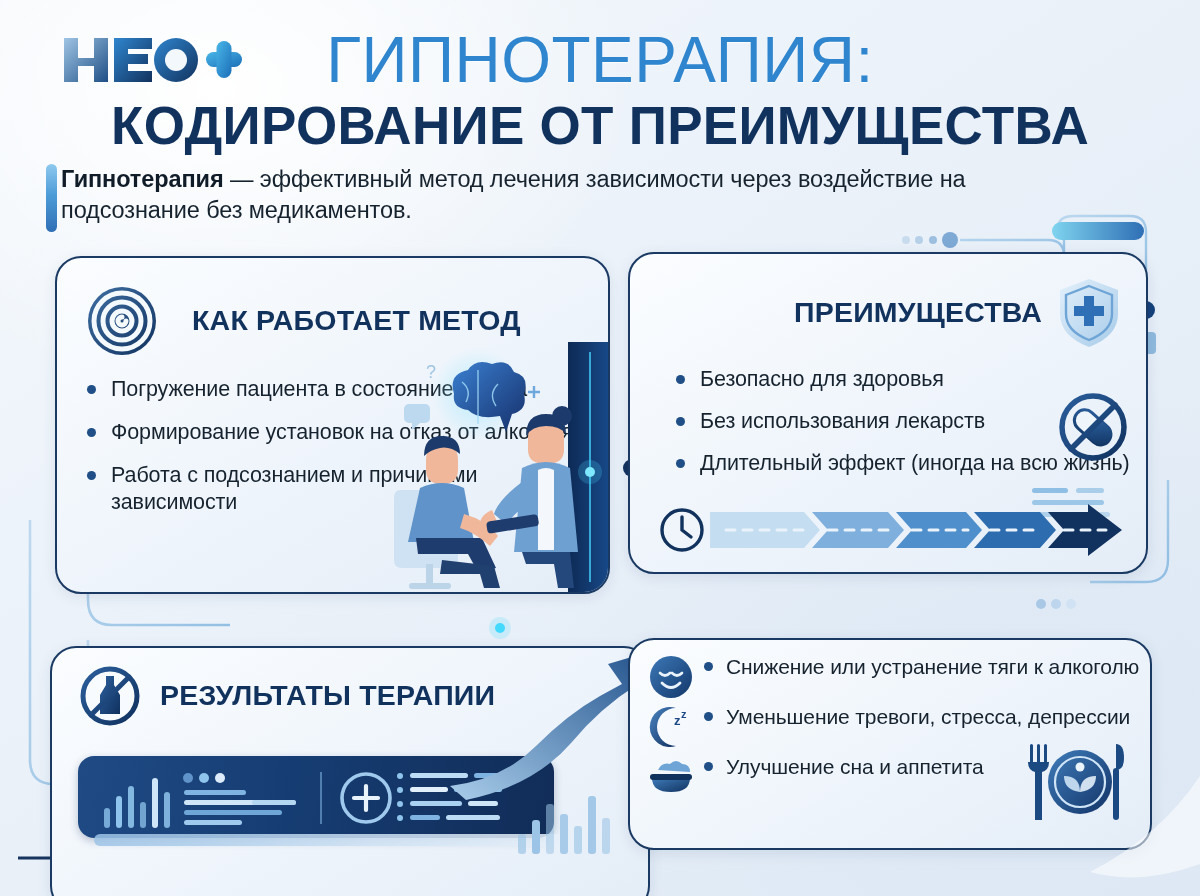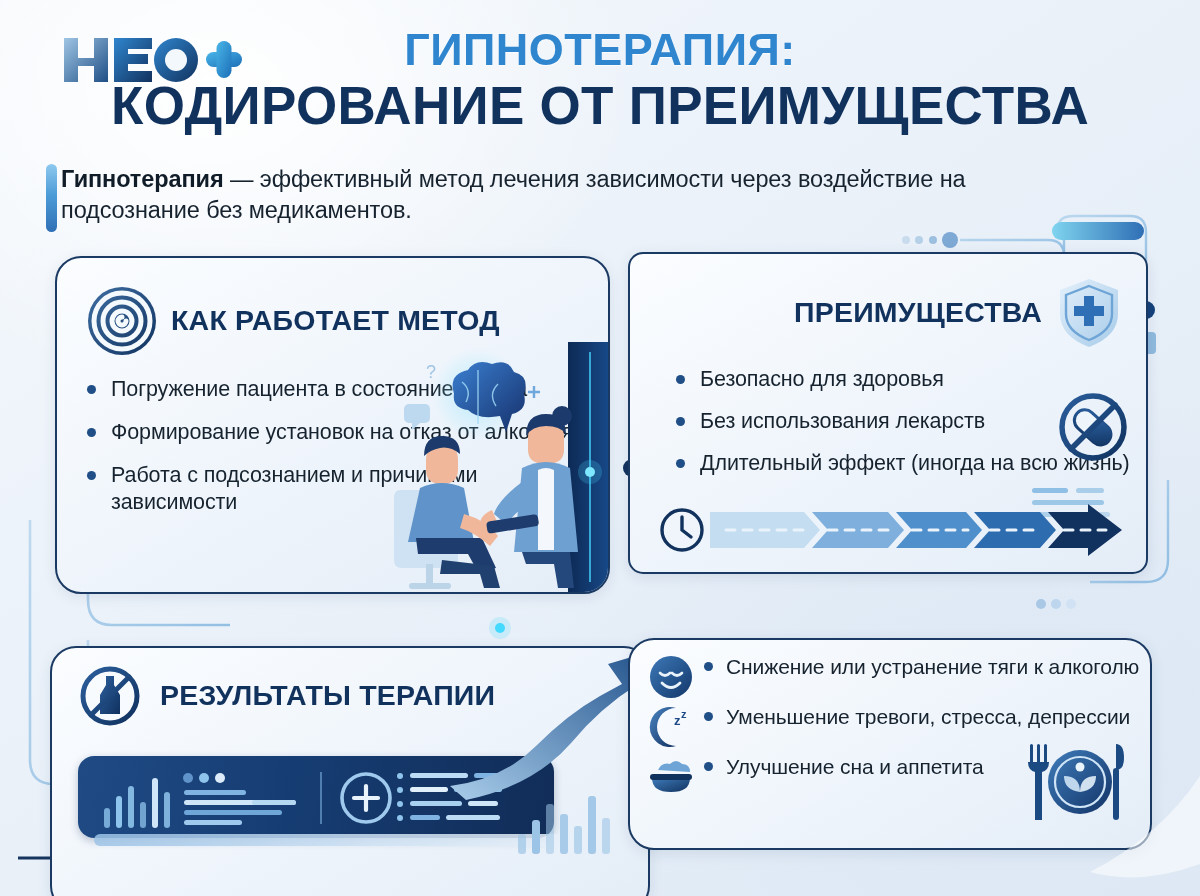--- a/index.html
+++ b/index.html
@@ -15,21 +15,21 @@
   }
   .stage { position:absolute; inset:0; }
 
   
   .decor { position:absolute; inset:0; pointer-events:none; }
 
   
   .logo { position:absolute; left:60px; top:30px; width:185px; height:60px; }
   .title-wrap { position:absolute; left:0; right:0; top:26px; text-align:center; }
   .title-1 {
-    font-size:45px; font-weight:bold; letter-spacing:.5px;
+    font-size:64px; font-weight:normal; letter-spacing:.5px;
     color:#2f86cf; line-height:1.08;
     text-shadow:0 1px 1px rgba(255,255,255,.8);
   }
   .title-2 {
     font-size:53px; font-weight:bold; letter-spacing:.3px;
     color:#12325e; line-height:1.08; margin-top:2px;
   }
   .subtitle-row { position:absolute; left:46px; top:162px; display:flex; gap:4px; width:1060px; }
   .accent-bar {
     width:11px; height:68px; border-radius:6px; flex:none; margin-top:2px;
@@ -45,25 +45,25 @@
   .card {
     position:absolute;
     border:2.2px solid #1b3a63;
     border-radius:26px;
     background:linear-gradient(150deg,#fbfdff 0%,#eef4fb 55%,#e4edf7 100%);
     box-shadow:0 3px 14px rgba(28,60,100,.10);
     overflow:hidden;
   }
 
   #card-method  { left:55px;  top:256px;  width:555px; height:338px; }
-  #card-benefit { left:628px; top:252px;  width:520px; height:322px;border-radius:15px; }
+  #card-benefit { left:628px; top:252px;  width:520px; height:322px; }
   #card-results { left:50px;  top:646px;  width:600px; height:266px; }
   #card-effects { left:628px; top:638px;  width:524px; height:212px; }
 
-  .card-head { display:flex; align-items:center; gap:12px; padding:26px 0 0 28px; }
+  .card-head { display:flex; align-items:center; gap:33px; padding:26px 0 0 28px; }
   .card-title {
     font-size:28.5px; font-weight:bold; color:#12325e; line-height:1.1;
     letter-spacing:.2px;
   }
 
   .bullets { list-style:none; margin:18px 0 0 0; padding:0 0 0 30px; }
   .bullets li {
     position:relative; padding-left:24px; margin-bottom:16px;
     font-size:21.5px; color:#16232f; line-height:1.26; letter-spacing:-.1px;
   }

